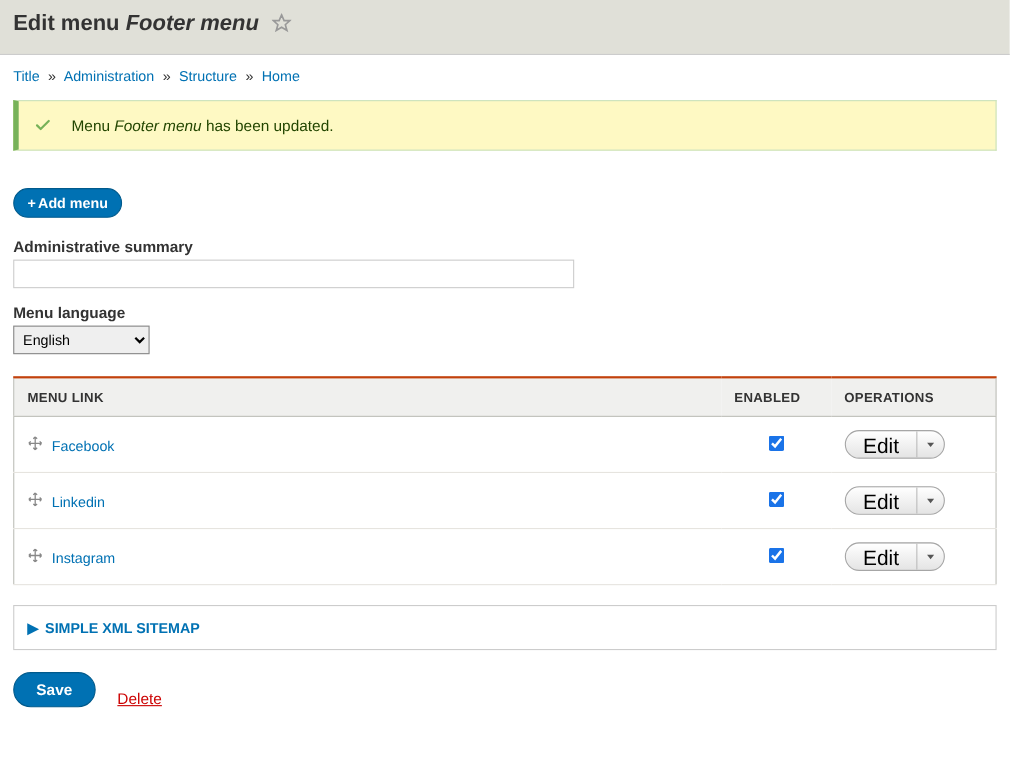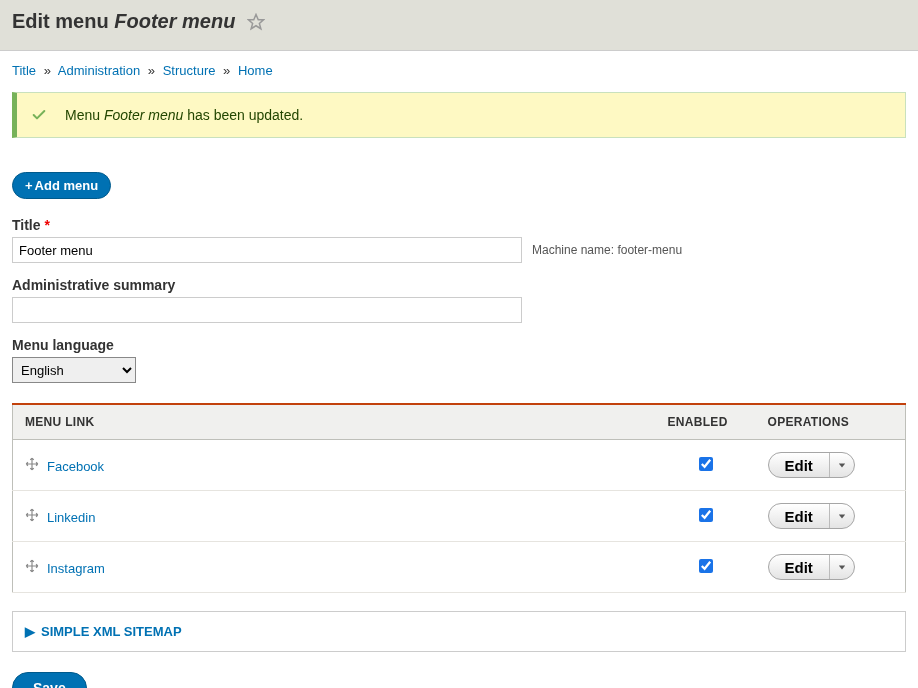--- a/index.html
+++ b/index.html
@@ -28,21 +28,21 @@
 select { border: 1px solid #888; background: #efefef; padding: 3px 4px; font-size: 13px; height: 26px; width: 124px; }
 .menu-table { width: 100%; border-collapse: collapse; margin-top: 20px; border: 1px solid #bebfb9; }
 .menu-table thead th { background: #f0f0ee; border-top: 2px solid #c2410c; border-bottom: 1px solid #bebfb9; padding: 10px 12px; text-align: left; font-weight: bold; font-size: 12px; color: #333; text-transform: uppercase; letter-spacing: 0.3px; }
 .menu-table td { padding: 12px; border-bottom: 1px solid #e6e4df; vertical-align: middle; }
 .drag-handle { display: inline-block; color: #888; cursor: move; margin-right: 8px; font-size: 14px; }
 .menu-link-a { color: #0071b3; text-decoration: none; }
 .col-enabled { text-align: center; width: 100px; }
 .col-operations { width: 150px; }
 .checkbox { accent-color: #1a73e8; width: 14px; height: 14px; cursor: pointer; }
 .dropbutton { display: inline-flex; border: 1px solid #a6a6a6; border-radius: 14px; overflow: hidden; background: linear-gradient(#fff,#e4e4e4); height: 26px; }
-.dropbutton .main { padding: 4px 16px; font-weight: bold; font-size: 15px; cursor: pointer; border: none; background: transparent; border-right: 1px solid #bbb; }
+.dropbutton .main { padding: 4px 16px; font-weight: normal; font-size: 19px; cursor: pointer; border: none; background: transparent; border-right: 1px solid #bbb; }
 .dropbutton .arrow { width: 24px; display: flex; align-items: center; justify-content: center; cursor: pointer; }
 .dropbutton .arrow svg { width: 8px; height: 8px; }
 .fieldset { border: 1px solid #ccc; margin-top: 18px; padding: 12px; }
 .fieldset-legend { color: #0071b3; font-weight: bold; font-size: 13px; cursor: pointer; display: flex; align-items: center; gap: 6px; text-transform: uppercase; }
 .fieldset-legend .tri { color: #0071b3; }
 .actions { margin-top: 20px; display: flex; align-items: flex-end; gap: 20px; }
 .save-btn { background: #0071b3; color: #fff; border: 1px solid #005a8c; border-radius: 16px; padding: 7px 20px; font-weight: bold; font-size: 14px; cursor: pointer; }
 .delete-link { color: #c00; text-decoration: underline; cursor: pointer; font-size: 14px; }
 </style>
 </head>
@@ -77,31 +77,20 @@
           <polyline points="20 6 9 17 4 12"></polyline>
         </svg>
     </span>
     <span>Menu </span><span class="italic">Footer menu</span><span> has been updated.</span>
   </div>
 
   <button class="add-link-btn">
     <span class="plus">+</span><span>Add menu</span>
   </button>
 
-  <div class="form-item">
-    <label>
-      <span>Title</span> <span class="required-star">*</span>
-    </label>
-    <div class="title-row">
-      <input type="text" value="Footer menu" style="">
-      <span class="machine-name">
-        <span>Machine name: </span><span>footer-menu</span>
-      </span>
-    </div>
-  </div>
 
   <div class="form-item">
     <label>Administrative summary</label>
     <input type="text" class="summary-input" value="" style="">
   </div>
 
   <div class="form-item">
     <label>Menu language</label>
     <select>
       <option>English</option>

